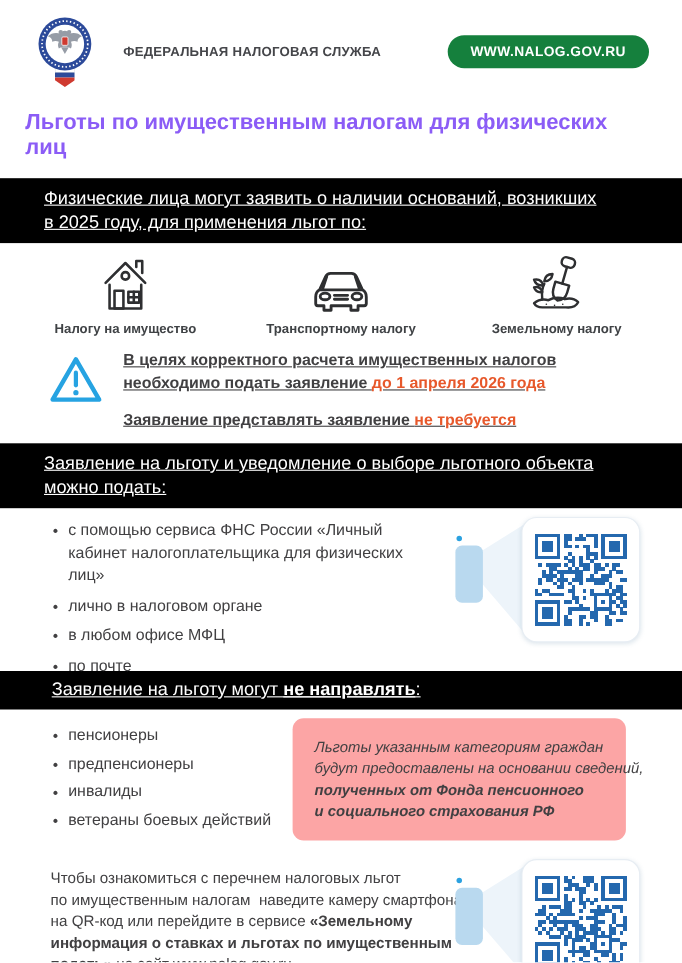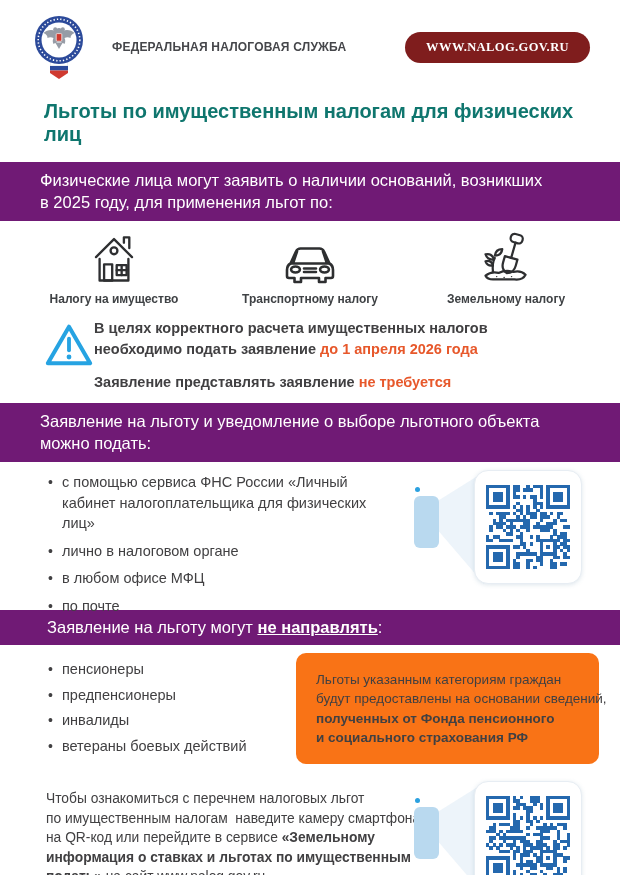--- a/index.html
+++ b/index.html
@@ -3,56 +3,56 @@
 <meta charset="utf-8">
 <style>
   html,body{margin:0;padding:0;background:#fff;}
   .page{position:relative;width:620px;height:875px;overflow:hidden;background:#fff;
         font-family:"Liberation Sans",sans-serif;color:#414042;}
 
   
   .header{display:flex;align-items:center;padding:14px 30px 6px 32px;height:66px;}
   .logo{width:54px;height:66px;flex:none;}
   .org-name{font-size:12px;font-weight:700;color:#45464a;margin-left:26px;letter-spacing:.2px;}
-  .site-badge{margin-left:auto;background:#7f1d1d;color:#fff;font-size:12.5px;font-weight:700;
-              padding:8px 21px;border-radius:17px;letter-spacing:.4px;font-family:Liberation Serif, serif;}
-
-  .page-title{font-size:20px;font-weight:700;color:#0f766e;margin:14px 28px 16px 44px;}
+  .site-badge{margin-left:auto;background:#15803d;color:#fff;font-size:12.5px;font-weight:700;
+              padding:8px 21px;border-radius:17px;letter-spacing:.4px;}
+
+  .page-title{font-size:20px;font-weight:700;color:#8b5cf6;margin:14px 28px 16px 23px;}
 
   
-  .banner{background:#701a75;color:#fff;font-size:16.5px;line-height:22px;padding:7px 30px 8px 40px;}
+  .banner{background:#000000;color:#fff;font-size:16.5px;line-height:22px;padding:7px 30px 8px 40px;text-decoration:underline;}
   .banner .u{font-weight:700;text-decoration:underline;}
   .b2{margin-top:10px;}
   .banner3{padding:6px 30px 7px 47px;}
 
   
   .tax-row{display:flex;padding:10px 16px 6px 16px;justify-content:space-between;}
   .tax-col{flex:1;display:flex;flex-direction:column;align-items:center;}
   .tax-col svg{height:54px;display:block;}
   .tax-label{font-size:12px;font-weight:700;color:#3f4245;margin-top:7px;}
 
   
   .warning{display:flex;margin:6px 40px 0 44px;}
   .warn-icon{width:50px;height:48px;flex:none;margin-top:3px;}
-  .warn-text{font-size:14.5px;font-weight:700;line-height:21px;color:#414042;}
+  .warn-text{margin-left:18px;font-size:14.5px;font-weight:700;line-height:21px;color:#414042;text-decoration:underline;}
   .warn-p2{margin-top:12px;}
   .orange{color:#e7582b;}
 
   
   ul.bullets{list-style:none;margin:0;padding:0;font-size:14.5px;color:#414042;}
   ul.bullets li{position:relative;padding-left:14px;margin-bottom:7px;line-height:20.6px;}
   ul.bullets li::before{content:"•";position:absolute;left:0;top:0;font-size:14px;color:#414042;}
 
   .submit{position:relative;height:148px;padding:10px 0 0 48px;box-sizing:border-box;}
   .submit li:first-child{width:332px;}
 
   .exempt{position:relative;height:134px;padding:14px 0 0 48px;box-sizing:border-box;}
   .exempt ul.bullets li{margin-bottom:5px;}
-  .note-box{position:absolute;left:296px;top:8px;width:263px;background:#f97316;border-radius:10px;
-            padding:17px 20px;font-size:13.5px;line-height:19.3px;color:#414042;}
+  .note-box{position:absolute;left:266px;top:8px;width:263px;background:#fca5a5;border-radius:10px;
+            padding:17px 20px;font-size:13.5px;line-height:19.3px;color:#414042;font-style:italic;}
   .note-line{white-space:pre;}
   .note-bold{font-weight:700;}
 
   
   .qr-composite{position:absolute;width:170px;height:116px;}
   .submit .qr-composite{right:38px;top:8px;}
   .beam{position:absolute;left:22px;top:0;width:50px;height:116px;}
   .phone{position:absolute;left:2px;top:26px;width:25px;height:52px;background:#b9d9ef;border-radius:6px;}
   .cam-dot{position:absolute;left:1px;top:-9px;width:5px;height:5px;border-radius:50%;background:#2ba1e0;}
   .qr-panel{position:absolute;right:0;top:0;width:106px;height:112px;background:#fff;

